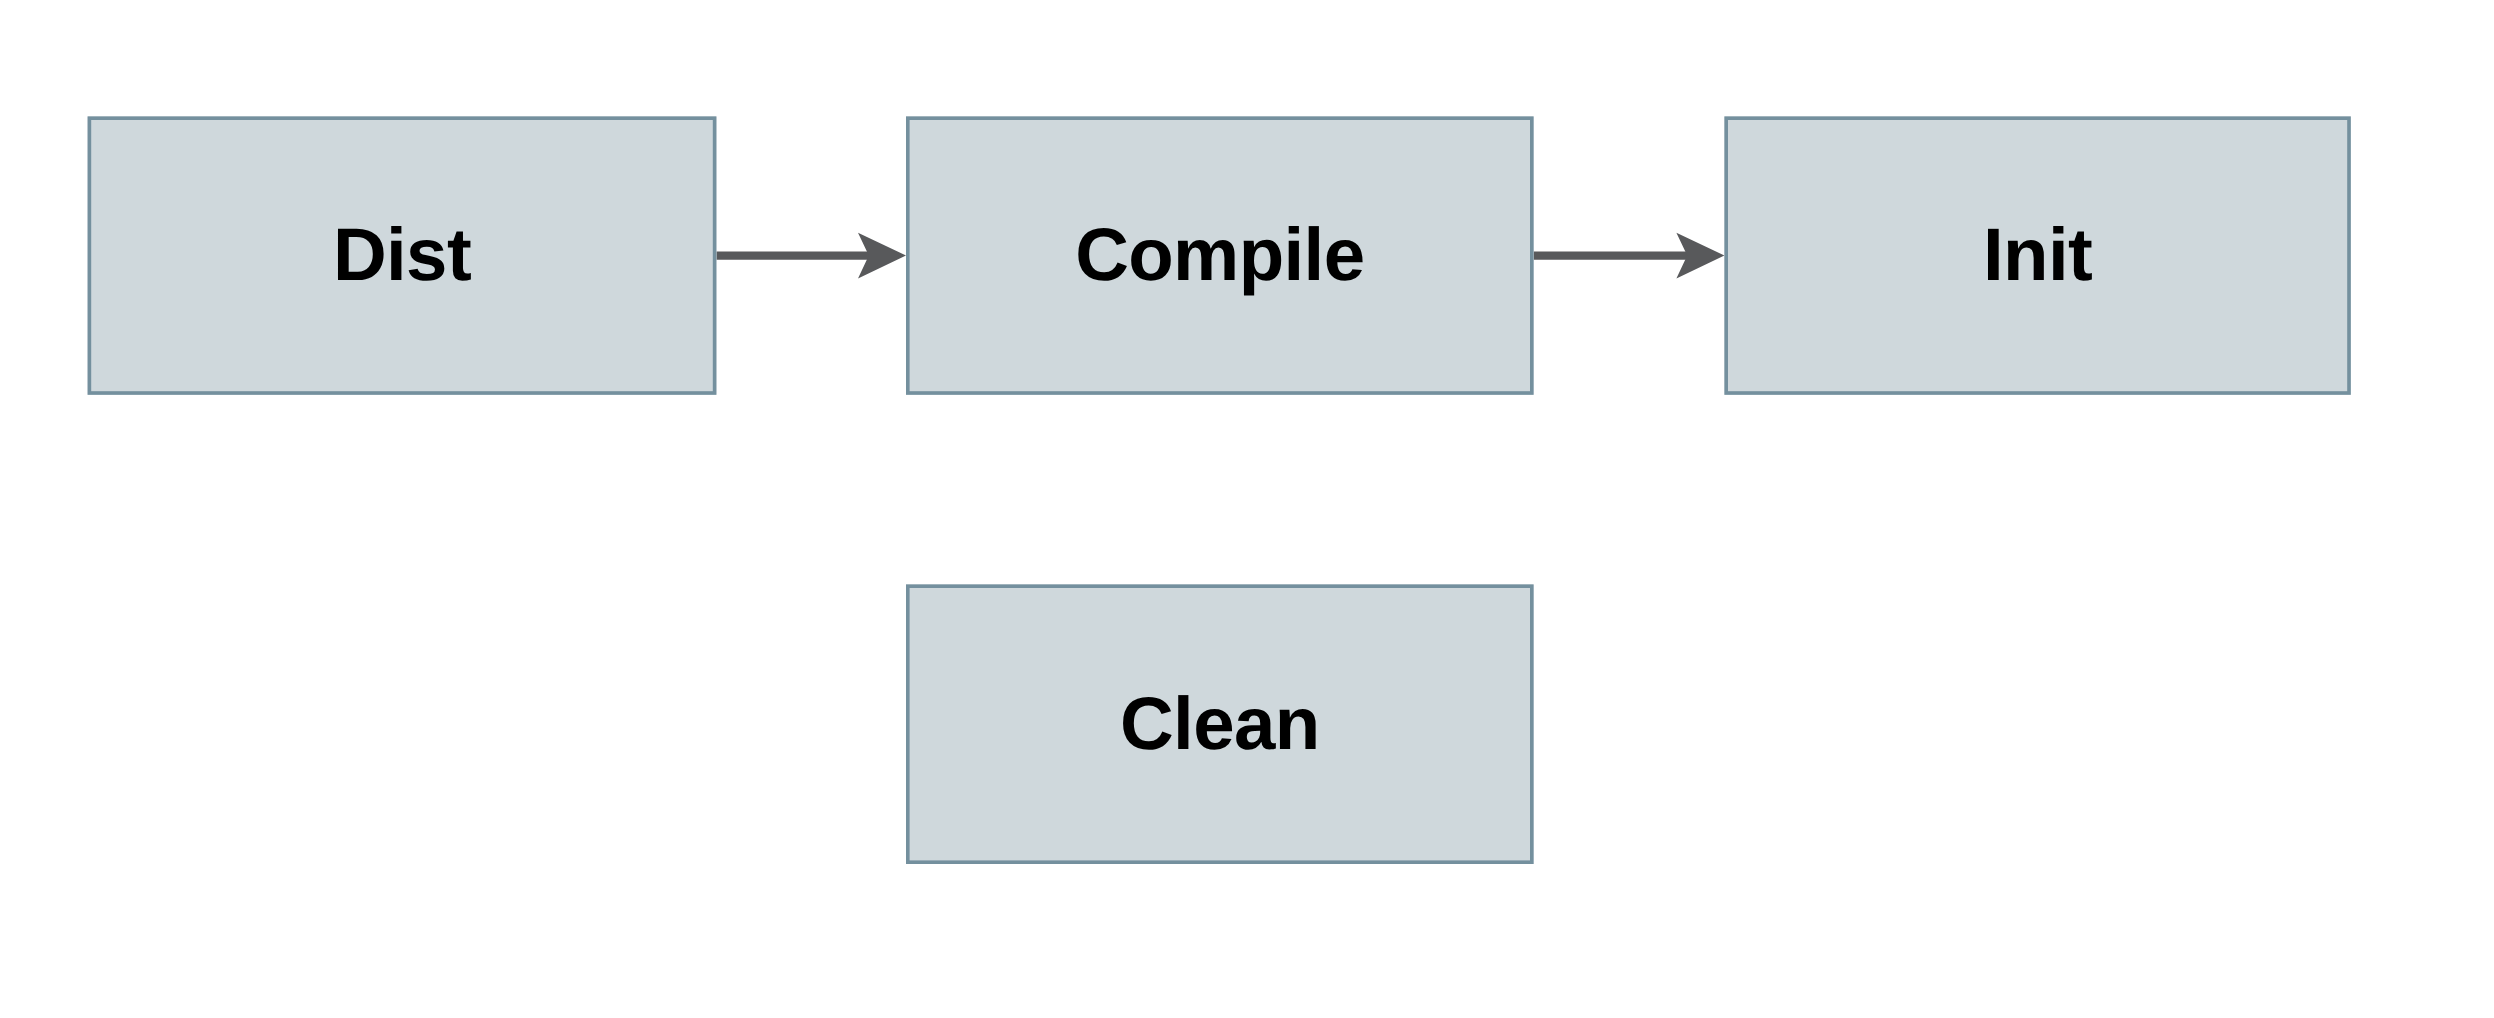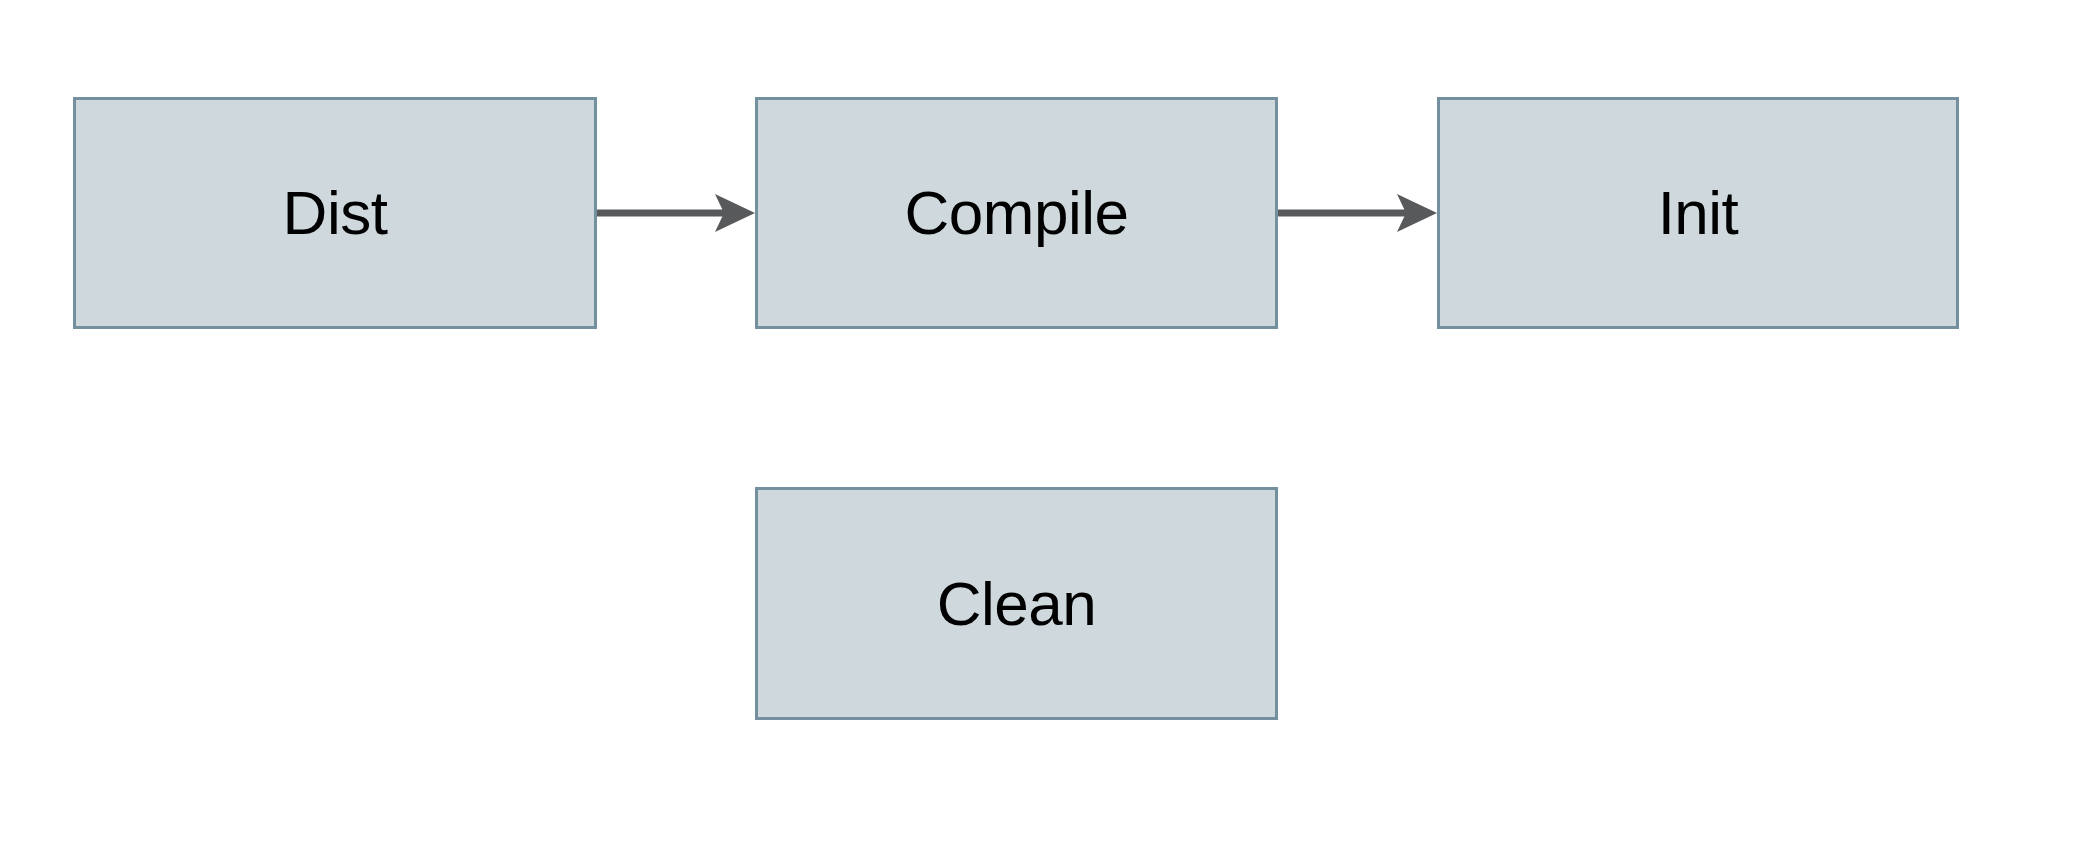--- a/index.html
+++ b/index.html
@@ -23,21 +23,21 @@
     box-sizing: border-box;
     background: #CFD8DC;
     border: 3px solid #74909E;
     display: flex;
     align-items: center;
     justify-content: center;
   }
   .node-label {
     font-family: "Liberation Sans", sans-serif;
     font-size: 62px;
-    font-weight: 400;
+    font-weight: 700;
     color: #000000;
     line-height: 1;
     letter-spacing: -0.5px;
     white-space: nowrap;
     user-select: none;
   }
   .edge-layer {
     position: absolute;
     left: 0;
     top: 0;

